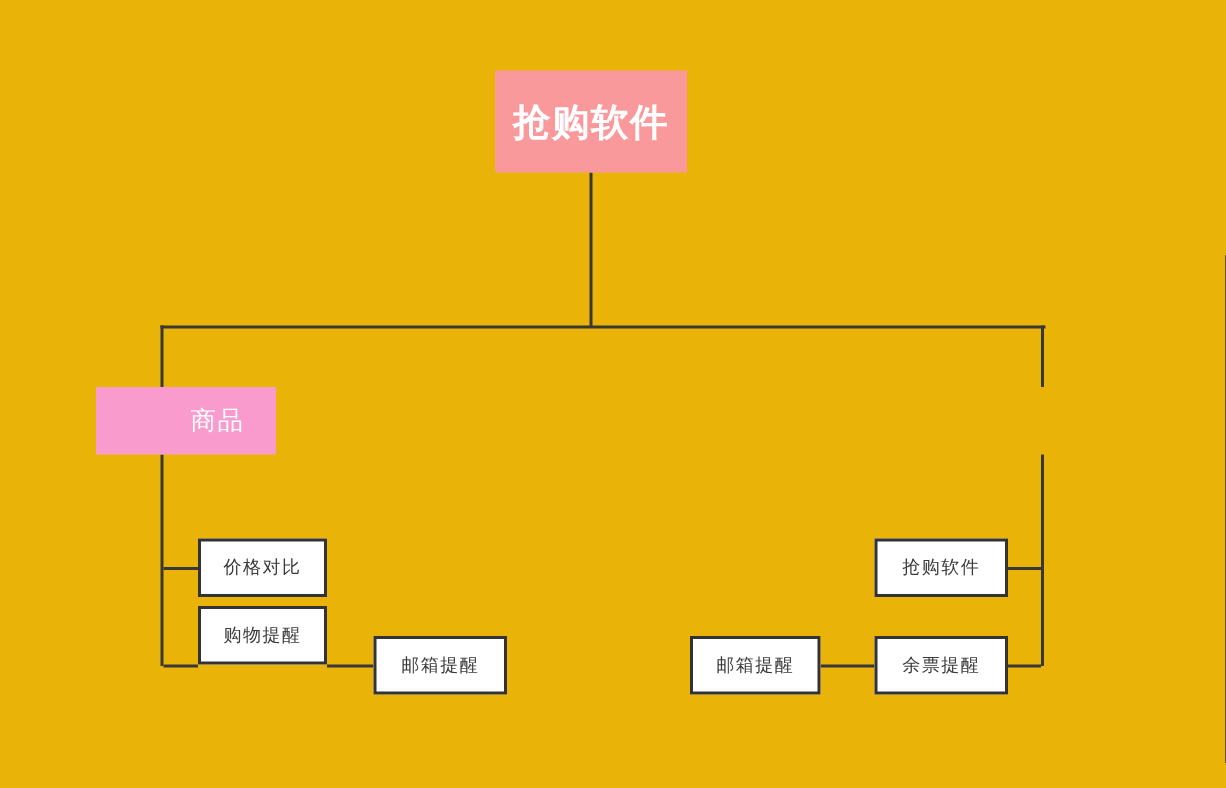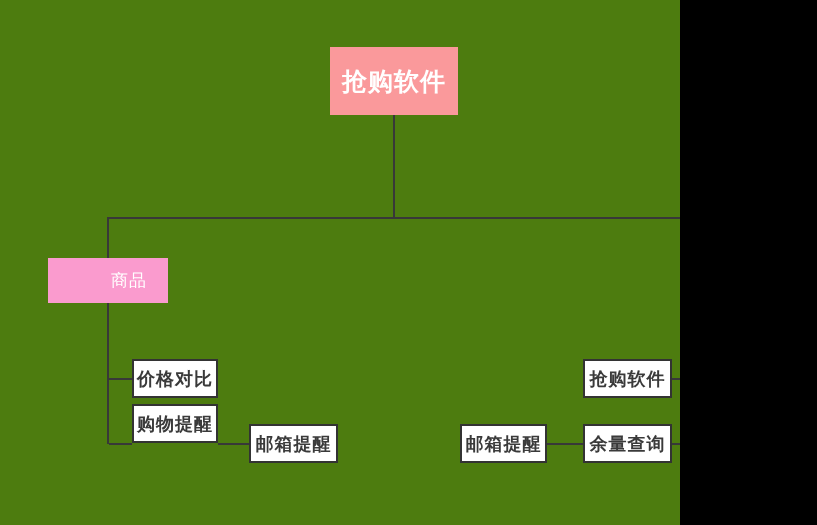--- a/index.html
+++ b/index.html
@@ -3,23 +3,23 @@
 <meta charset="utf-8">
 <style>
   html, body {
     margin: 0;
     padding: 0;
     background: #000000;
     font-family: "Liberation Sans", "DejaVu Sans", sans-serif;
   }
   .canvas {
     position: relative;
-    width: 680px;
+    width: 817px;
     height: 525px;
-    background: #4d7c0f;
+    background: #eab308;
     overflow: hidden;
   }
   .node {
     position: absolute;
     display: flex;
     align-items: center;
     justify-content: center;
     box-sizing: border-box;
     text-align: center;
     white-space: nowrap;
@@ -32,30 +32,29 @@
     font-weight: 700;
     letter-spacing: 1px;
   }
   .node-branch {
     width: 120px; height: 45px;
     color: #ffffff;
     font-size: 17px;
     font-weight: 400;
     letter-spacing: 1px;
   }
-  .node-branch-left  { left: 48px;  top: 258px; padding-left: 42px; }
+  .node-branch-left  { left: 64px;  top: 258px; padding-left: 42px; }
   .node-branch-right { left: 635px; top: 258px; }
   .node-leaf {
     height: 39px;
     background: #ffffff;
     border: 2px solid #333333;
     color: #3a3a3a;
-    font-size: 18px;
+    font-size: 12px;
     letter-spacing: 1px;
-    font-weight: bold;
   }
   .leaf-price   { left: 132px; top: 359px; width: 86px; }
   .leaf-shop    { left: 132px; top: 404px; width: 86px; }
   .leaf-email-l { left: 249px; top: 424px; width: 89px; }
   .leaf-stock   { left: 583px; top: 359px; width: 89px; }
   .leaf-email-r { left: 460px; top: 424px; width: 87px; }
   .leaf-ticketr { left: 583px; top: 424px; width: 89px; }
 
   .line {
     position: absolute;
@@ -103,15 +102,15 @@
   <div class="node node-leaf leaf-price">价格对比</div>
 
   <div class="node node-leaf leaf-shop">购物提醒</div>
 
   <div class="node node-leaf leaf-email-l">邮箱提醒</div>
 
   <div class="node node-leaf leaf-stock">抢购软件</div>
 
   <div class="node node-leaf leaf-email-r">邮箱提醒</div>
 
-  <div class="node node-leaf leaf-ticketr">余量查询</div>
+  <div class="node node-leaf leaf-ticketr">余票提醒</div>
 
 </div>
 
 </body></html>

